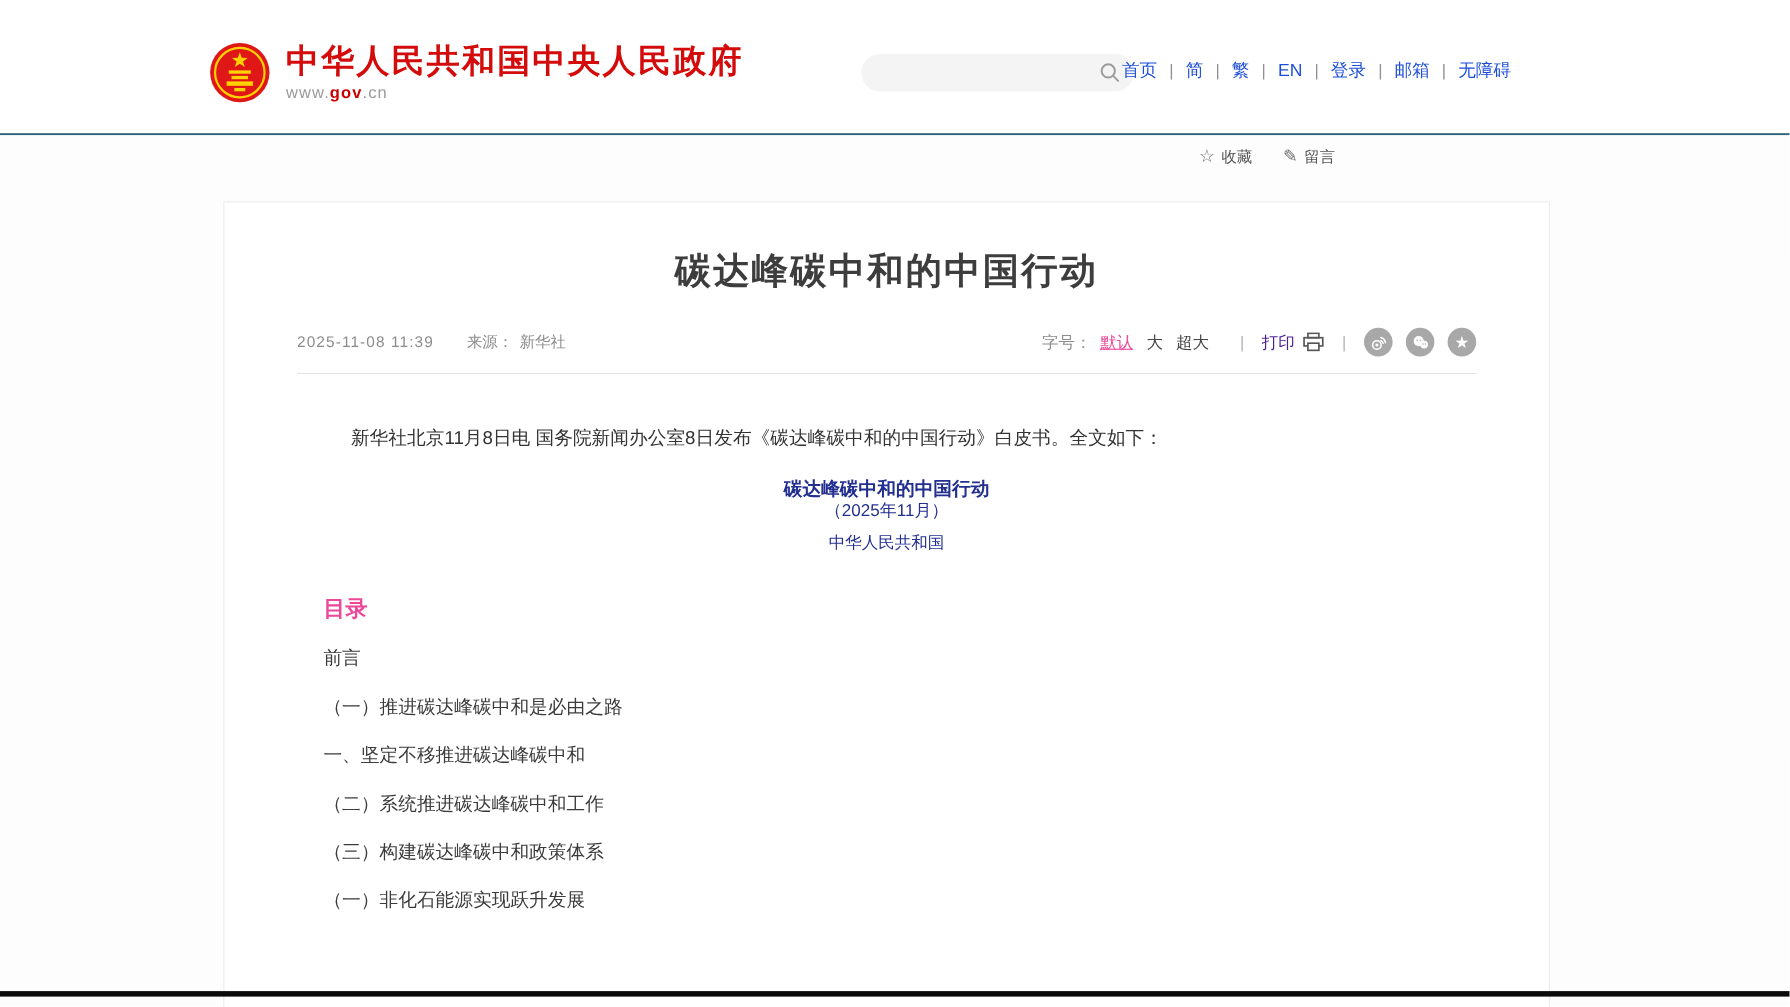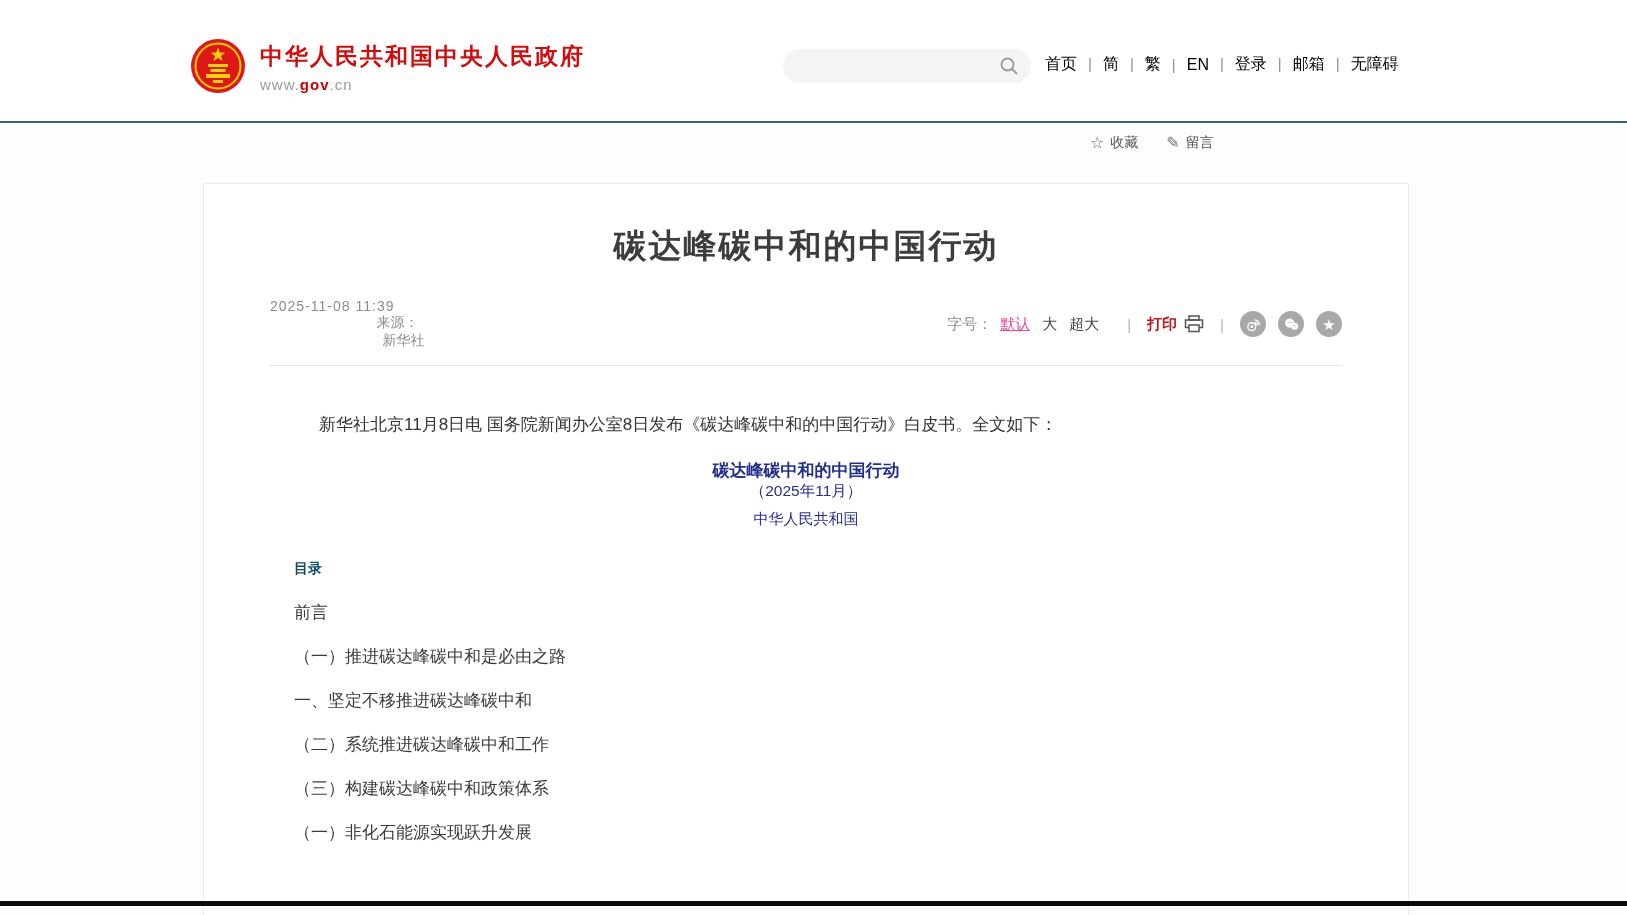--- a/index.html
+++ b/index.html
@@ -15,35 +15,35 @@
     overflow: hidden;
     background: #ffffff;
   }
 
   
   .site-header { position: relative; height: 121px; background: #ffffff; }
   .logo-area { position: absolute; left: 190px; top: 38px; display: flex; align-items: center; gap: 14px; cursor: pointer; }
   .emblem { width: 56px; height: 56px; flex: 0 0 auto; }
   .site-text { display: flex; flex-direction: column; }
   .site-title {
-    color: #d30b0b; font-size: 23px; font-weight: bold;
+    color: #d30b0b; font-size: 30px; font-weight: bold;
     letter-spacing: 2px; line-height: 34px; white-space: nowrap;
   }
   .site-url { font-size: 15px; color: #9a9a9a; margin-top: 3px; letter-spacing: 1px; }
   .site-url .gov { color: #cc0000; font-weight: bold; }
 
   .search-box {
     position: absolute; left: 783px; top: 49px; width: 248px; height: 34px;
     background: #f4f4f4; border-radius: 17px;
     display: flex; align-items: center; padding: 0 12px 0 16px;
   }
   .search-input { flex: 1; border: none; background: transparent; outline: none; font-size: 15px; color: #333; min-width: 0; }
   .search-icon { width: 20px; height: 20px; cursor: pointer; flex: 0 0 auto; }
 
-  .nav { position: absolute; left: 1045px; top: 54px; display: flex; align-items: center; list-style: none; margin: 0; padding: 0; font-size: 16px; color: #000000; white-space: nowrap; }
+  .nav { position: absolute; left: 1020px; top: 54px; display: flex; align-items: center; list-style: none; margin: 0; padding: 0; font-size: 16px; color: #1d4ed8; white-space: nowrap; }
   .nav li { cursor: pointer; }
   .nav li + li::before { content: "|"; color: #8f8f8f; margin: 0 11px; font-size: 15px; cursor: default; }
 
   .teal-line { height: 2px; background: #2f6279; }
 
   
   .main-area { position: relative; height: 792px; background: #fdfdfd; }
 
   .page-actions { position: absolute; left: 1090px; top: 11px; display: flex; gap: 28px; font-size: 14px; color: #555; }
   .page-actions .action { display: flex; align-items: center; gap: 6px; cursor: pointer; }
@@ -54,44 +54,44 @@
     background: #ffffff; border: 1px solid #ececec; border-bottom: none;
   }
   .article-title {
     margin: 40px 20px 0; text-align: center;
     font-size: 33px; font-weight: 600; color: #3d3d3d; letter-spacing: 2px; line-height: 44px;
   }
   .meta-row {
     display: flex; justify-content: space-between; align-items: center;
     margin: 30px 66px 0; font-size: 14px; color: #8c8c8c;
   }
-  .meta-left { display: flex; align-items: flex-end; flex-direction: column; }
+  .meta-left { display: flex; align-items: flex-start; }
   .date { letter-spacing: 1px; margin-right: 30px; }
   .source-label { margin-right: 6px; }
   .source-value { cursor: pointer; }
   .meta-right { display: flex; align-items: center; font-size: 15px; color: #454545; }
   .fs-label { color: #8c8c8c; margin-right: 8px; }
   .fs-option { cursor: pointer; margin-right: 12px; color: #454545; }
   .fs-option.active { color: #ec4899; font-weight: normal; text-decoration: underline; }
   .sep { color: #b5b5b5; margin: 0 16px; font-weight: 300; }
-  .print-btn { display: flex; align-items: center; gap: 7px; cursor: pointer; color: #b91c1c; font-weight: bold; }
+  .print-btn { display: flex; align-items: center; gap: 7px; cursor: pointer; color: #4c1d95; }
   .share-icons { display: flex; align-items: center; gap: 12px; }
   .share-icon {
     width: 26px; height: 26px; border-radius: 50%; background: #a8a8a8;
     display: flex; align-items: center; justify-content: center;
     color: #fff; cursor: pointer; font-size: 15px; line-height: 1;
   }
   .meta-divider { margin: 15px 66px 0; border-top: 1px solid #e4e4e4; }
 
   .article-body { padding: 0 90px; font-size: 17px; color: #333; }
   .lead { margin: 47px 0 0; text-indent: 25px; line-height: 24px; }
   .doc-title { margin: 24px 0 0; text-align: center; color: #232f8f; font-weight: bold; font-size: 17px; line-height: 20px; }
   .doc-sub { margin: 0 0 0; text-align: center; color: #232f8f; font-size: 15.5px; line-height: 20px; }
   .doc-org { margin: 10px 0 0; text-align: center; color: #232f8f; font-size: 15px; line-height: 19px; font-family: Liberation Mono, monospace; }
-  .toc-heading { margin: 26px 0 0; font-weight: bold; font-size: 14px; color: #0c4a6e; line-height: 24px; }
+  .toc-heading { margin: 38px 0 0; font-weight: bold; font-size: 20px; color: #ec4899; line-height: 24px; }
   .toc-item { margin: 22px 0 0; color: #3b3b3b; line-height: 22px; }
 
   .bottom-bar { position: absolute; left: 0; top: 778px; width: 100%; height: 5px; background: #0b0b0b; }
 </style>
 </head>
 <body>
 
 <div class="page">
 
   <header class="site-header">

